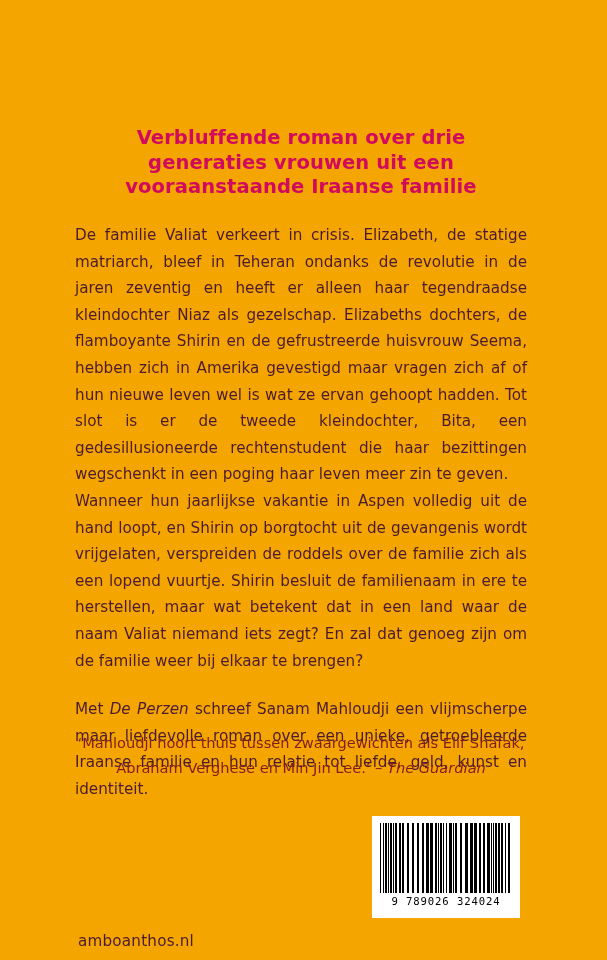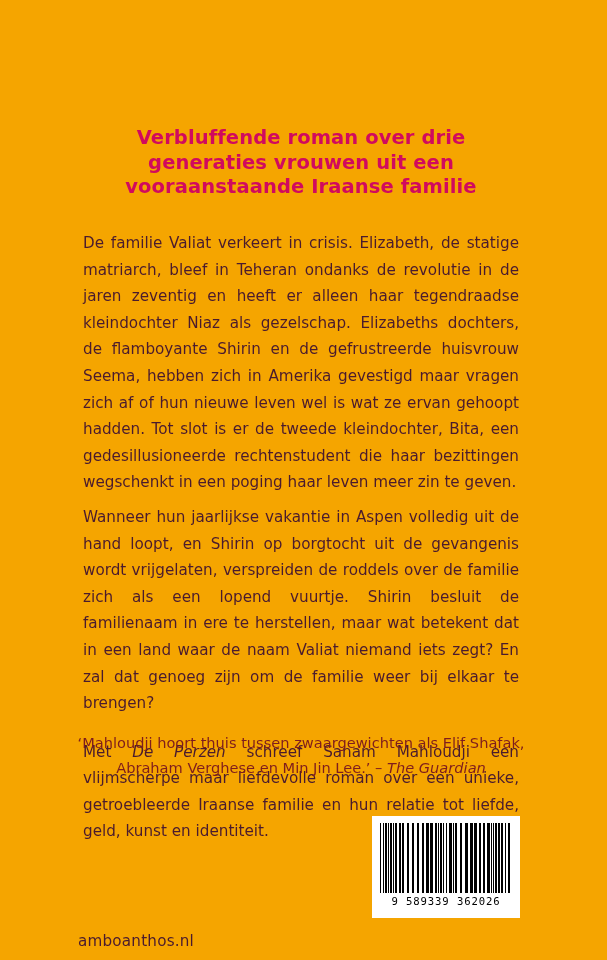--- a/index.html
+++ b/index.html
@@ -36,21 +36,21 @@
     position: absolute;
     left: 75px;
     top: 222px;
     width: 452px;
     color: #4A1B2E;
     font-size: 15.2px;
     line-height: 26.6px;
     text-align: justify;
   }
   .blurb p {
-    margin: 8px;
+    margin: 0;
   }
   .blurb p.para-gap {
     margin-top: 22px;
   }
   .blurb em {
   }
   .quote {
     position: absolute;
     left: 75px;
     top: 730px;
@@ -209,16 +209,16 @@
         <span style="width: 0.85px; background: transparent;"></span>
         <span style="width: 1.7px;"></span>
         <span style="width: 1.7px; background: transparent;"></span>
         <span style="width: 1.7px;"></span>
         <span style="width: 1.7px; background: transparent;"></span>
         <span style="width: 1.7px;"></span>
         <span style="width: 1.7px; background: transparent;"></span>
         <span style="width: 1.7px;"></span>
         <span style="width: 1.7px; background: transparent;"></span>
       </div>
-    <div class="barcode-number">9 589339 362026</div>
+    <div class="barcode-number">9 789026 324024</div>
   </div>
 
 </div>
 
 </body></html>

